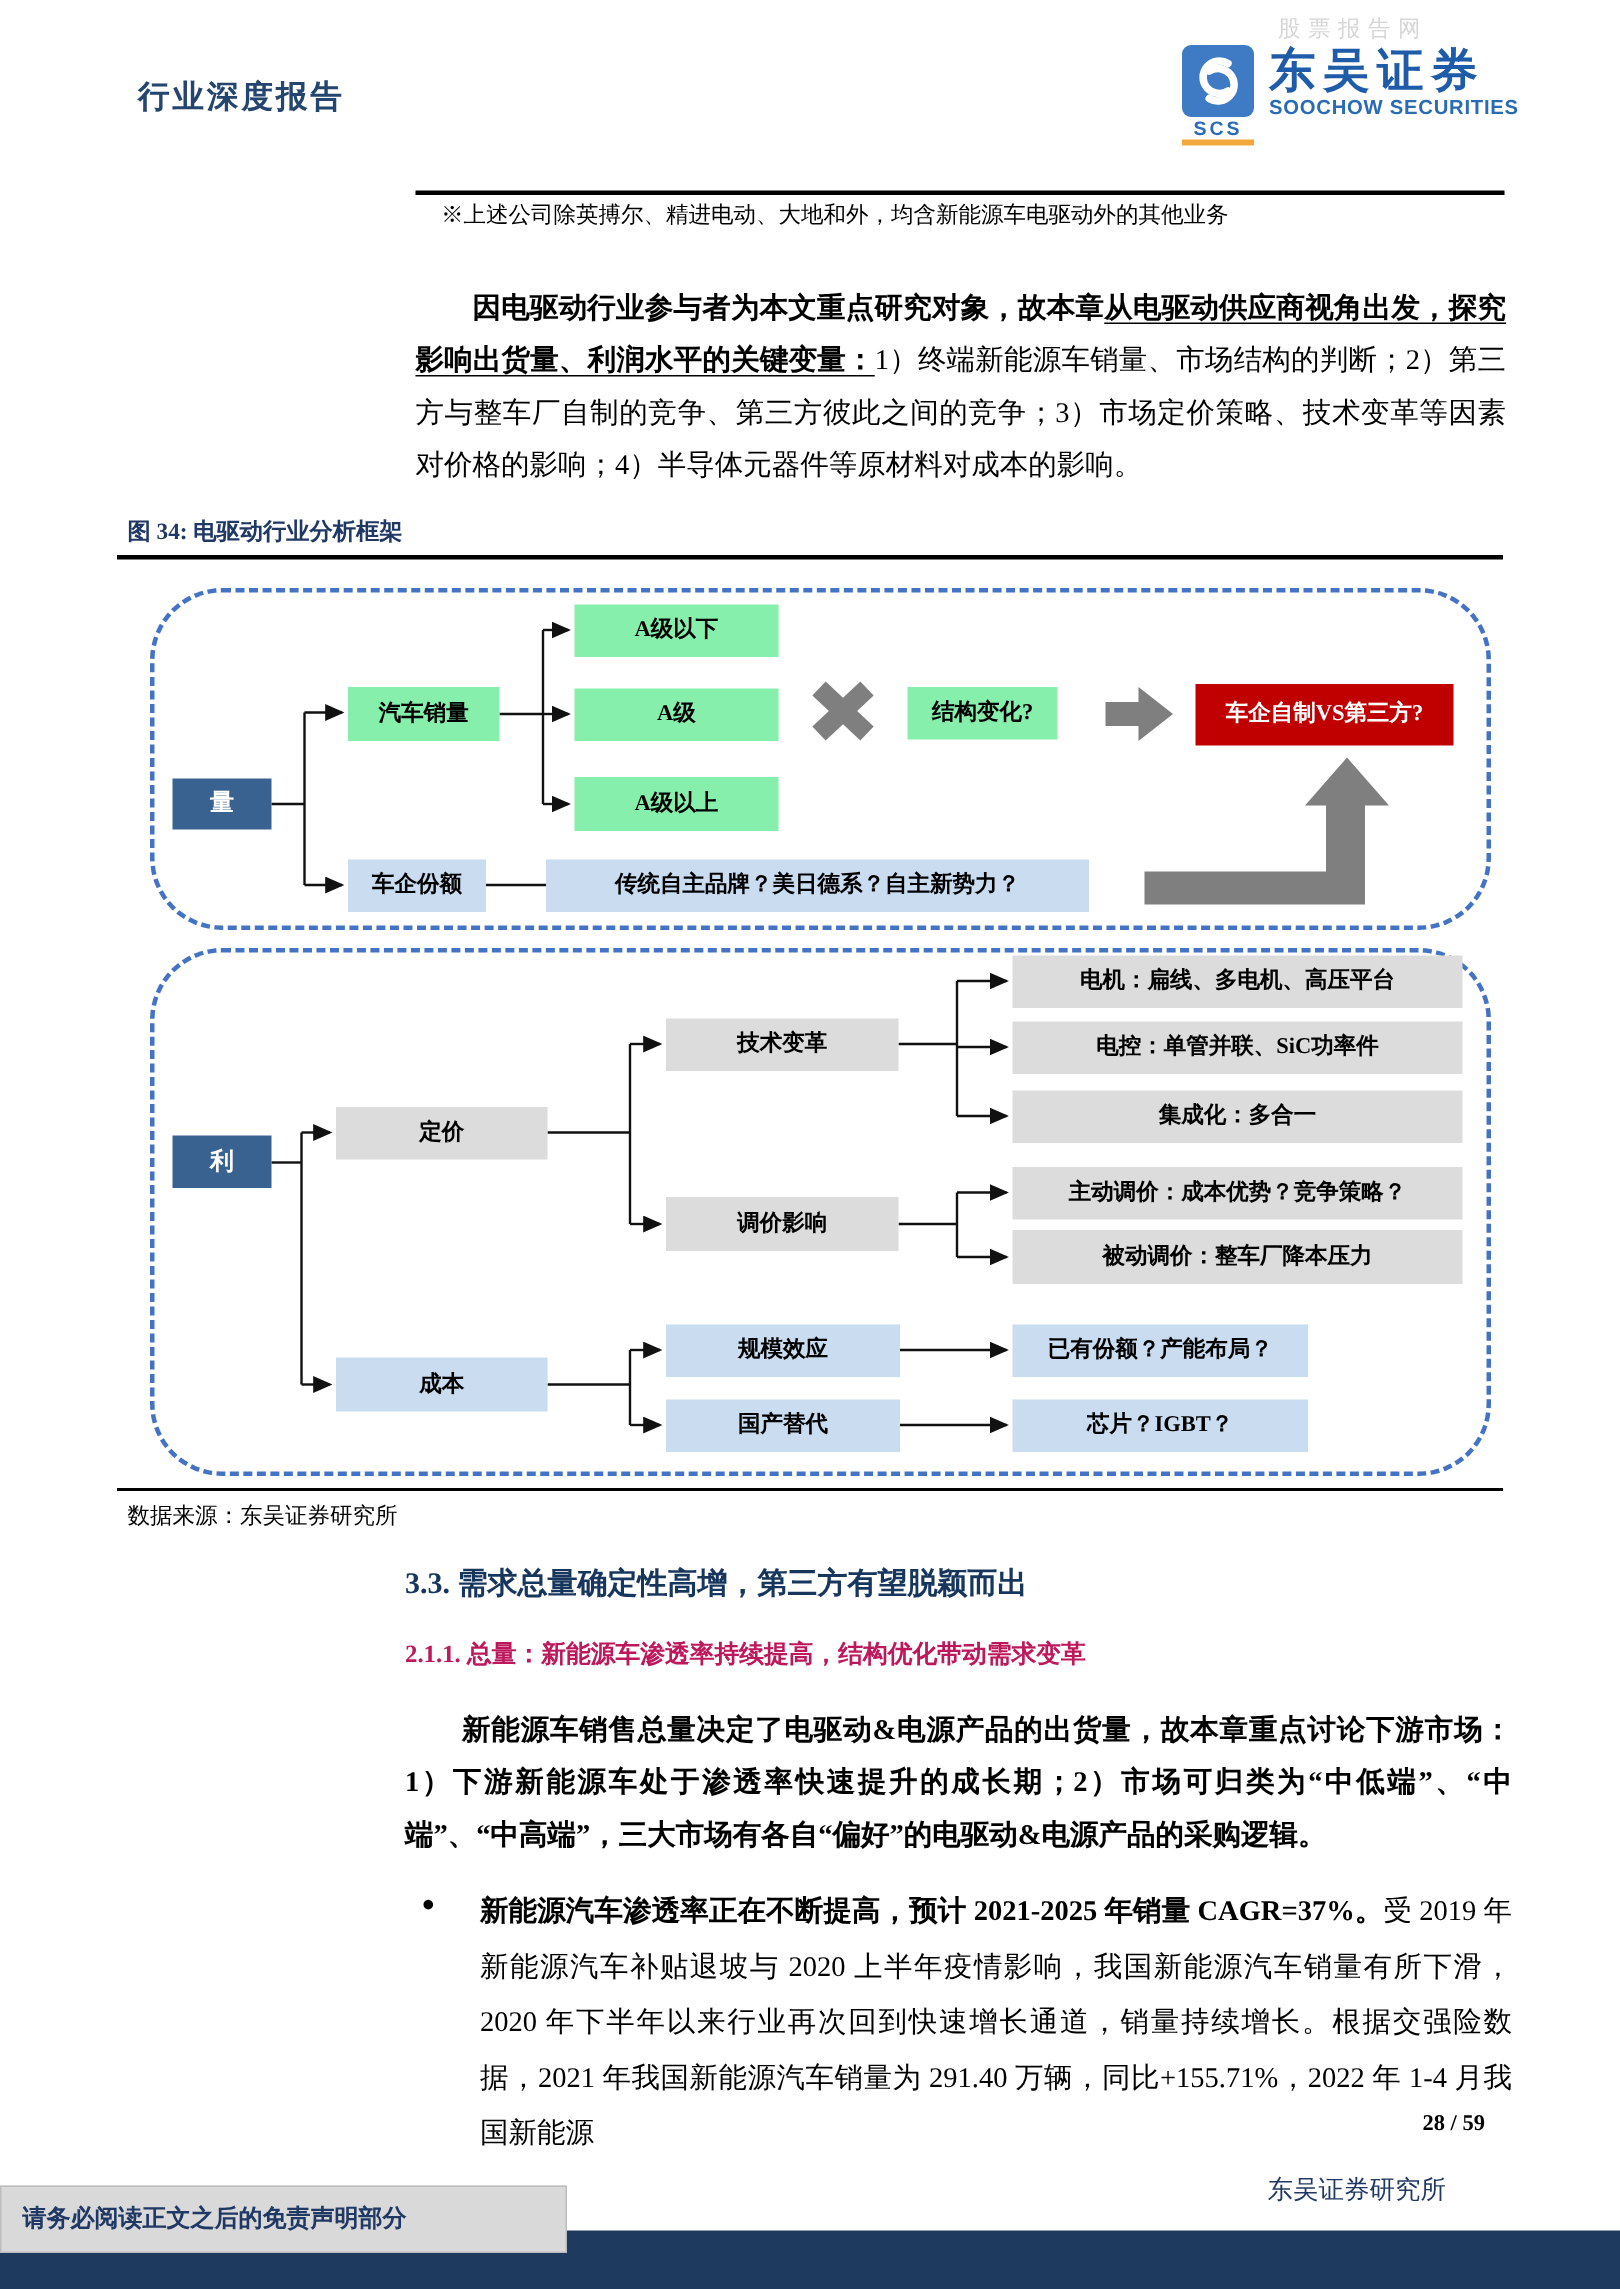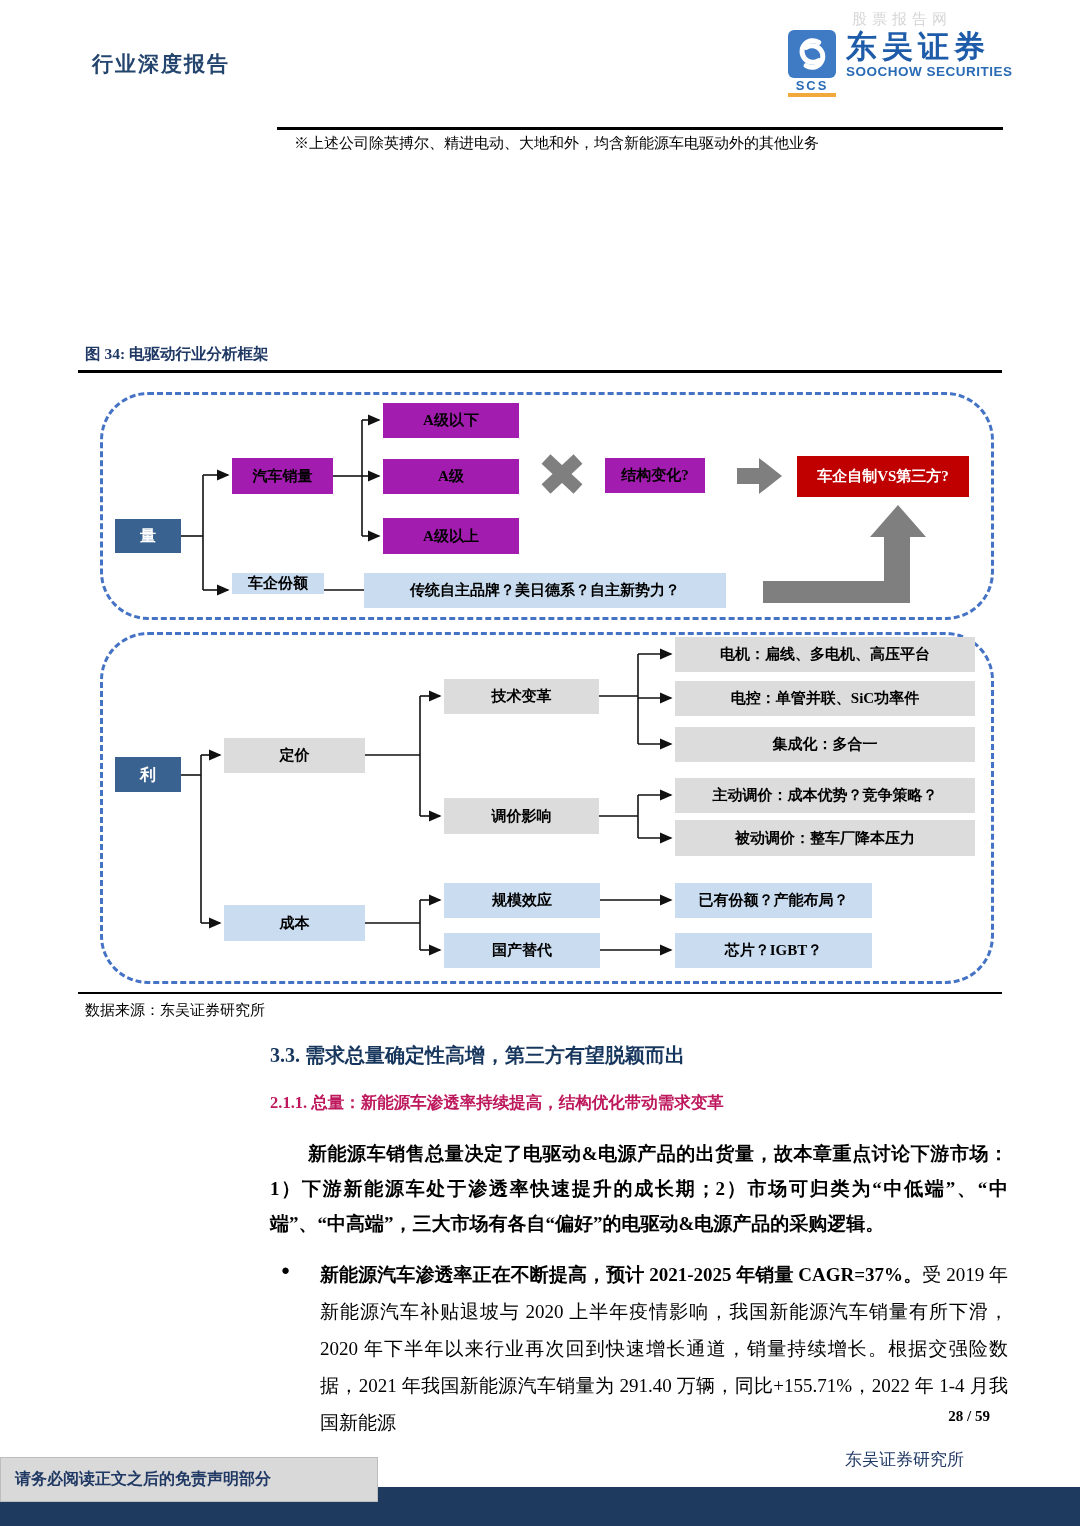--- a/index.html
+++ b/index.html
@@ -30,21 +30,21 @@
   .page-num{left:880px;top:1408px;width:110px;text-align:right;font-size:15px;font-weight:bold;}
   .footer-inst{left:845px;top:1448px;font-size:17px;color:#1F3864;}
   .footer-note{left:0;top:1457px;width:378px;height:45px;background:#D9D9D9;border:1px solid #BDBDBD;
                display:flex;align-items:center;padding-left:14px;box-sizing:border-box;
                font-size:16px;font-weight:bold;color:#1F3864;z-index:5;}
   .navbar{left:0;top:1487px;width:1080px;height:39px;background:#1F3A5F;z-index:4;}
   
   .dashbox{position:absolute;border:3px dashed #4472C4;border-radius:48px;z-index:0;}
   .nbox{position:absolute;display:flex;align-items:center;justify-content:center;z-index:2;
         font-weight:bold;font-size:15px;text-align:center;line-height:1.1;}
-  .g1{background:#a21caf;}   
+  .g1{background:#86efac;}   
   .g2{background:#DCDCDC;}   
   .bl{background:#C9DCF0;}   
   .nv{background:#3A6290;color:#fff;font-size:16px;}
   .rd{background:#C00000;color:#fff;}
   svg.lines{position:absolute;left:0;top:0;z-index:1;}
 </style>
 </head>
 <body>
 
 <div class="page">
@@ -64,20 +64,21 @@
     </div>
     <div>
       <div class="logo-cn">东吴证券</div>
       <div class="logo-en">SOOCHOW SECURITIES</div>
     </div>
   </div>
 
   <div class="rule" style="left:277px;top:127px;width:726px;height:3px;"></div>
   <div class="abs note">※上述公司除英搏尔、精进电动、大地和外，均含新能源车电驱动外的其他业务</div>
 
+  <div class="abs intro"><b>因电驱动行业参与者为本文重点研究对象，故本章</b><b><u>从电驱动供应商视角出发，探究影响出货量、利润水平的关键变量：</u></b><span>1）终端新能源车销量、市场结构的判断；2）第三方与整车厂自制的竞争、第三方彼此之间的竞争；3）市场定价策略、技术变革等因素对价格的影响；4）半导体元器件等原材料对成本的影响。</span></div>
 
   <div class="abs fig-caption">图 34:  电驱动行业分析框架</div>
   <div class="rule" style="left:78px;top:370px;width:924px;height:2.5px;"></div>
 
   <div class="dashbox" style="left:100px;top:392px;width:888px;height:222px;"></div>
   <div class="dashbox" style="left:100px;top:632px;width:888px;height:346px;"></div>
 
   <svg class="lines" width="1080" height="1526" viewBox="0 0 1080 1526">
     <defs>
       <marker id="ah" markerWidth="9" markerHeight="8" refX="7" refY="3.5" orient="auto">
@@ -132,21 +133,21 @@
     <polygon fill="#7F7F7F" points="763,581 884,581 884,537 870,537 898,505 926,537 910,537 910,603 763,603"></polygon>
   </svg>
 
   <div class="nbox nv" style="left:115px;top:519px;width:66px;height:34px;">量</div>
   <div class="nbox g1" style="left:232px;top:458px;width:101px;height:36px;">汽车销量</div>
   <div class="nbox g1" style="left:383px;top:403px;width:136px;height:35px;">A级以下</div>
   <div class="nbox g1" style="left:383px;top:459px;width:136px;height:35px;">A级</div>
   <div class="nbox g1" style="left:383px;top:518px;width:136px;height:36px;">A级以上</div>
   <div class="nbox g1" style="left:605px;top:458px;width:100px;height:35px;">结构变化?</div>
   <div class="nbox rd" style="left:797px;top:456px;width:172px;height:41px;">车企自制VS第三方?</div>
-  <div class="nbox bl" style="left:232px;top:573px;width:92px;height:21px;">车企份额</div>
+  <div class="nbox bl" style="left:232px;top:573px;width:92px;height:35px;">车企份额</div>
   <div class="nbox bl" style="left:364px;top:573px;width:362px;height:35px;">传统自主品牌？美日德系？自主新势力？</div>
 
   <div class="nbox nv" style="left:115px;top:757px;width:66px;height:35px;">利</div>
   <div class="nbox g2" style="left:224px;top:738px;width:141px;height:35px;">定价</div>
   <div class="nbox g2" style="left:444px;top:679px;width:155px;height:35px;">技术变革</div>
   <div class="nbox g2" style="left:675px;top:637px;width:300px;height:35px;">电机：扁线、多电机、高压平台</div>
   <div class="nbox g2" style="left:675px;top:681px;width:300px;height:35px;">电控：单管并联、SiC功率件</div>
   <div class="nbox g2" style="left:675px;top:727px;width:300px;height:35px;">集成化：多合一</div>
   <div class="nbox g2" style="left:444px;top:798px;width:155px;height:36px;">调价影响</div>
   <div class="nbox g2" style="left:675px;top:778px;width:300px;height:35px;">主动调价：成本优势？竞争策略？</div>

